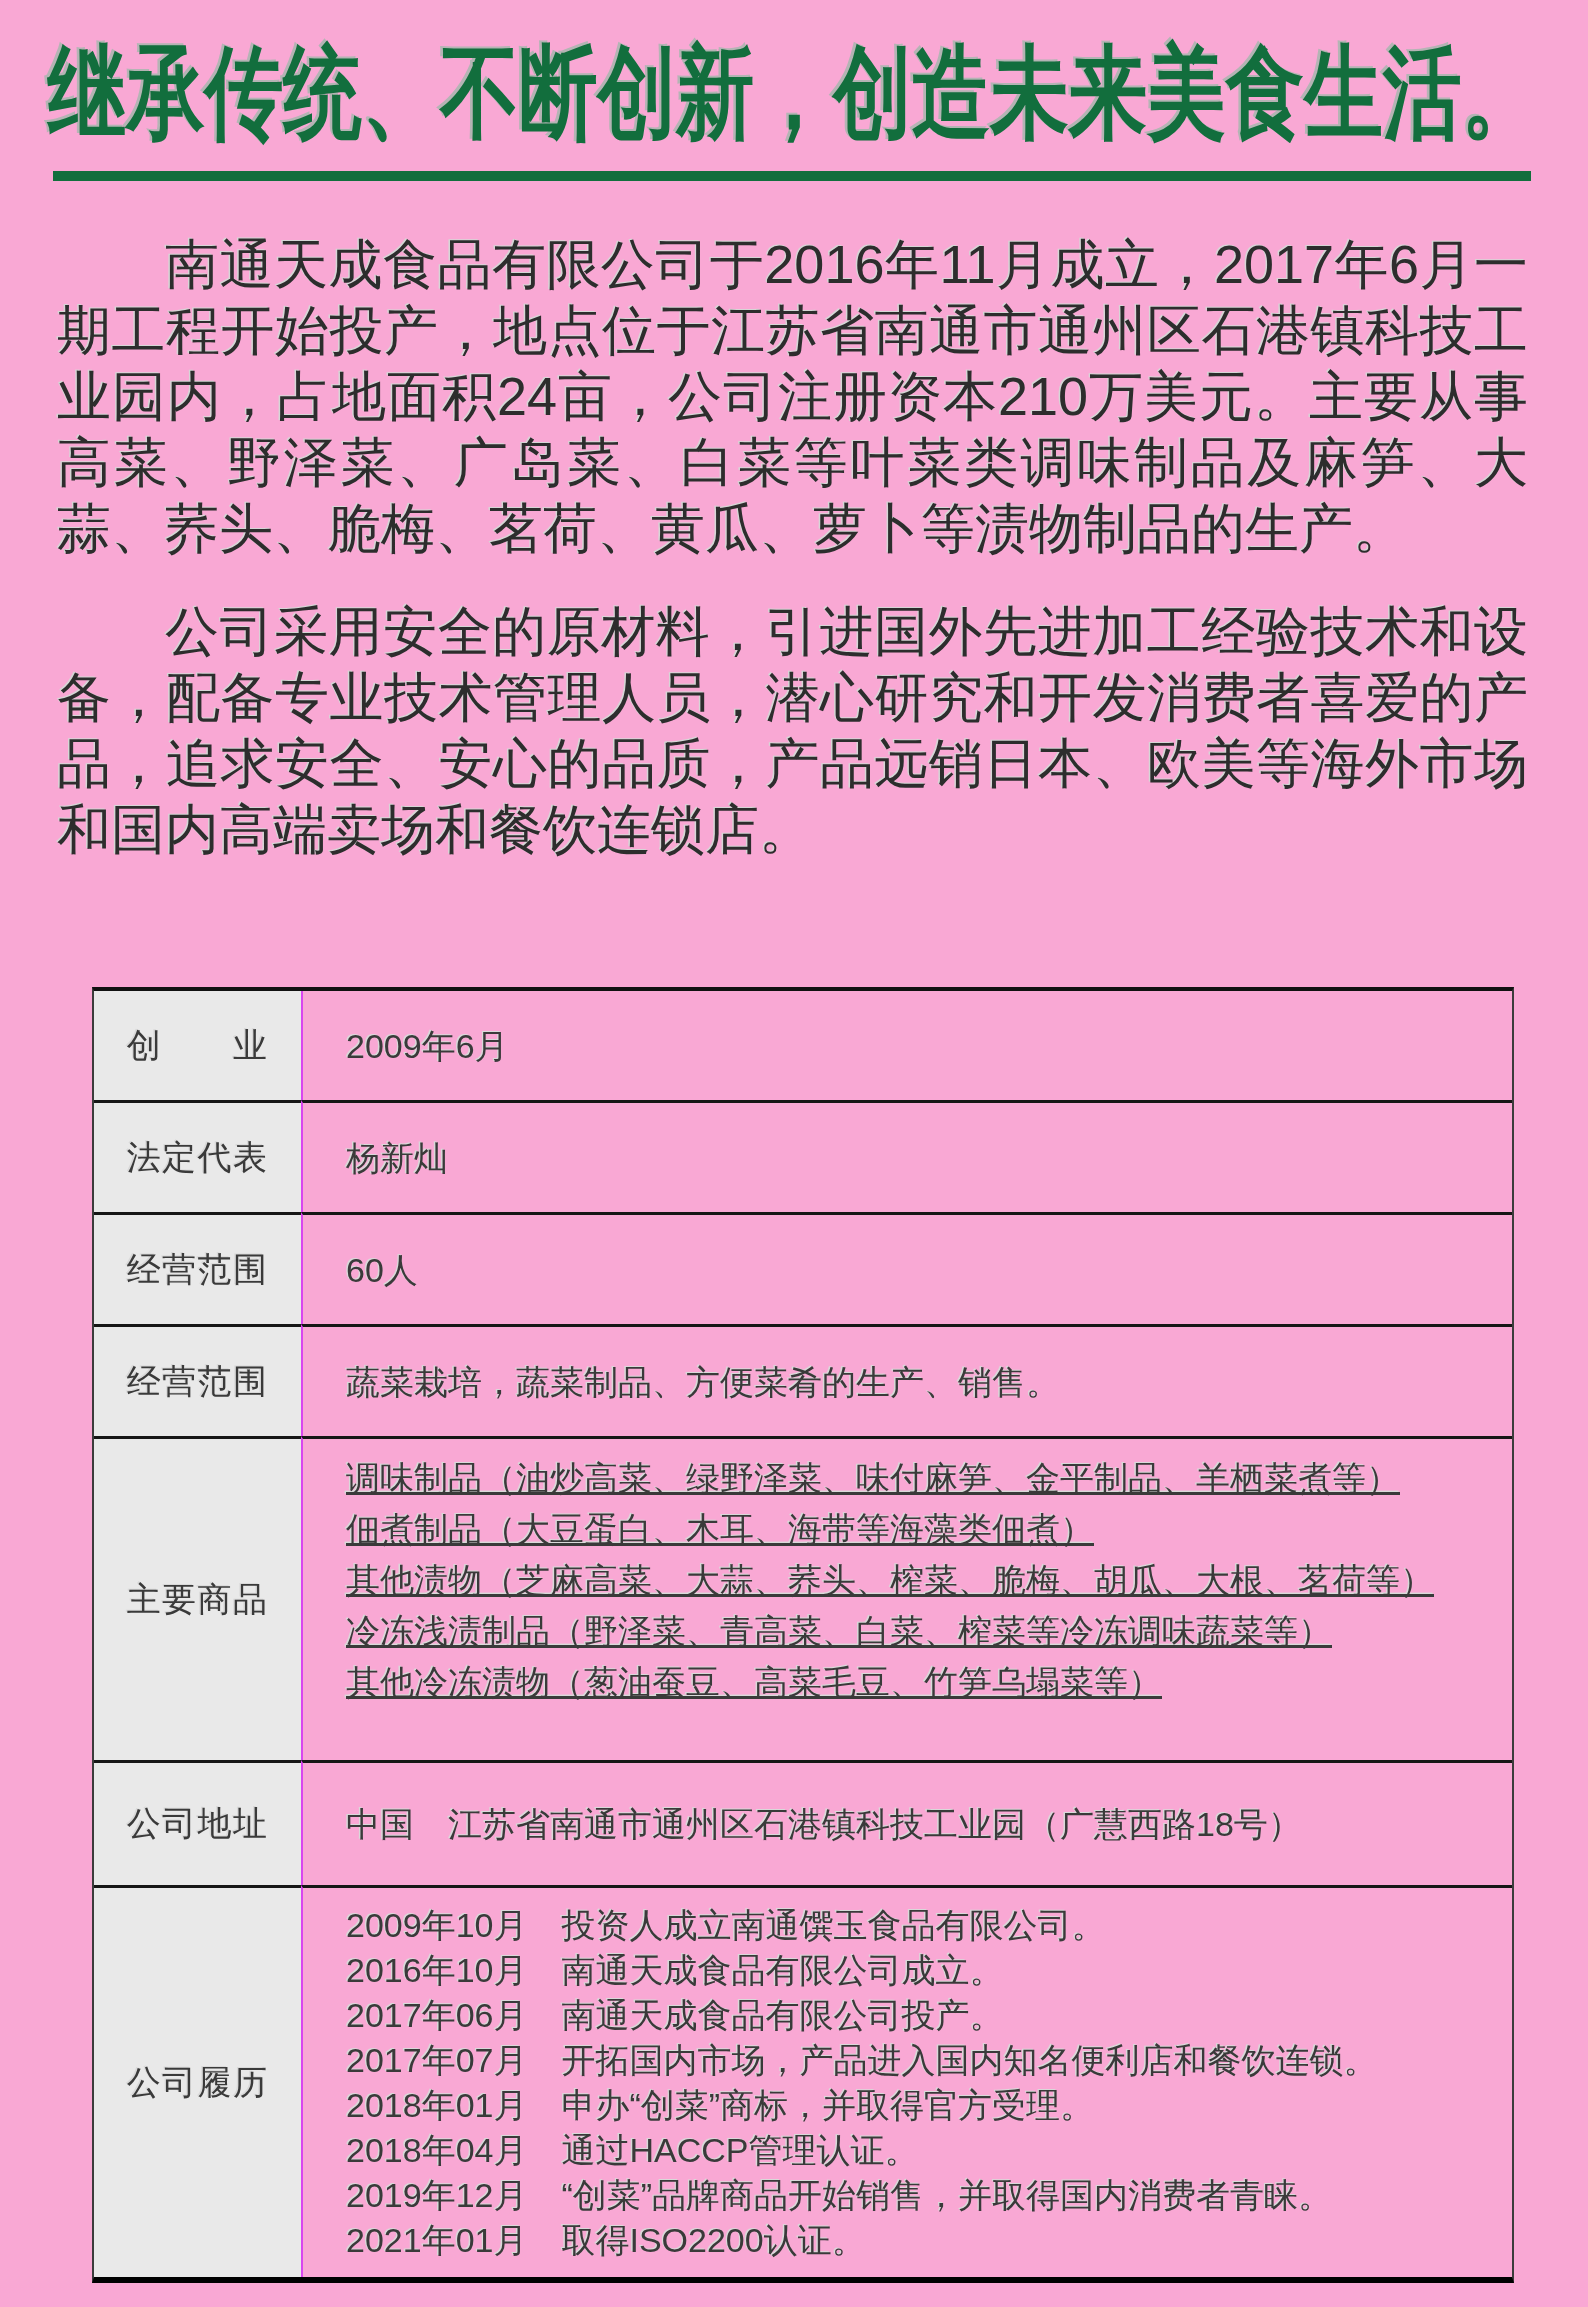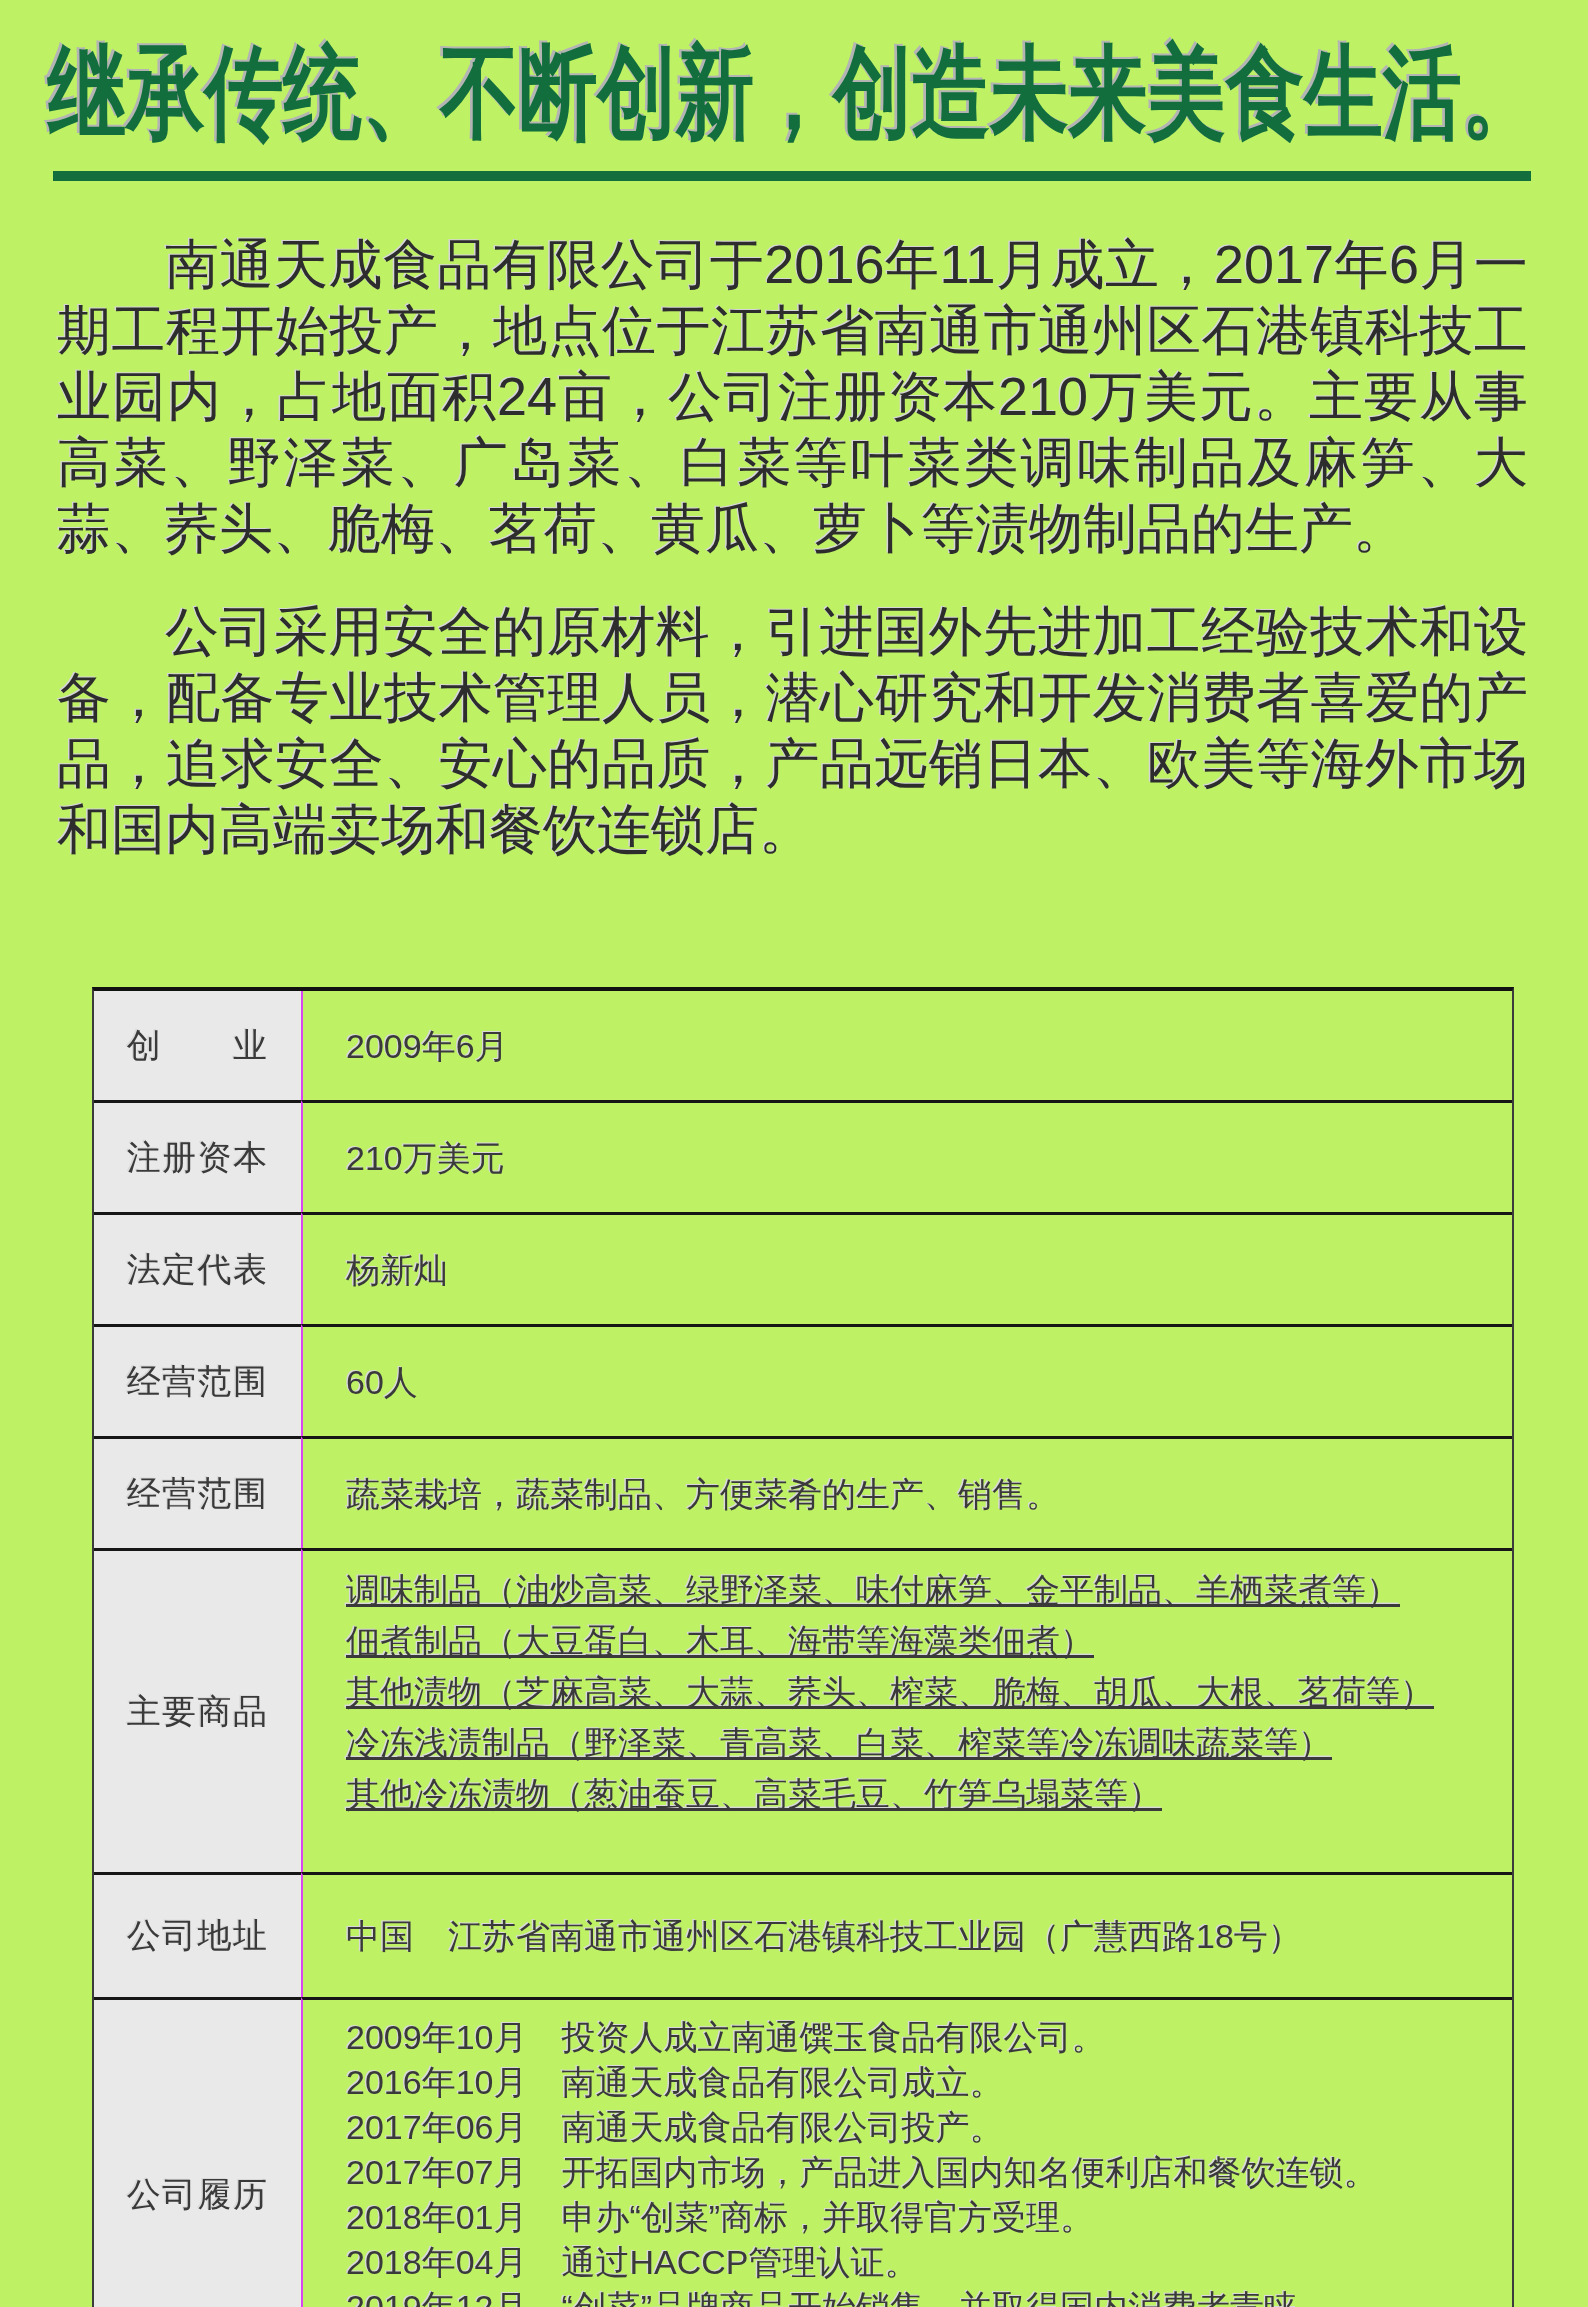--- a/index.html
+++ b/index.html
@@ -6,21 +6,21 @@
     --accent-green:#126e3d;
     --label-bg:#e9e9e9;
     --border-dark:#161616;
     --text-body:#2d2d2d;
     --text-table:#3a3a3a;
   }
   html,body{margin:0;padding:0;background:#ffffff;}
   .page{
     position:relative;
     width:1588px;height:2307px;
-    background:#bef264;
+    background:#f9a8d4;
     font-family:"Liberation Sans","DejaVu Sans",sans-serif;
     overflow:hidden;
   }
   .title{
     margin:0;
     padding:35px 0 0 62px;
     font-size:102px;
     font-weight:bold;
     line-height:1.15;
     color:var(--accent-green,#126e3d);
@@ -95,24 +95,20 @@
   </section>
 
   <div class="tbl">
 
     <div class="tr row-s">
       <div class="td label">创　　业</div>
       <div class="td value">2009年6月</div>
     </div>
 
 
-    <div class="tr row-s">
-      <div class="td label">注册资本</div>
-      <div class="td value">210万美元</div>
-    </div>
 
     <div class="tr row-s">
       <div class="td label">法定代表</div>
       <div class="td value">杨新灿</div>
     </div>
 
     <div class="tr row-s">
       <div class="td label">经营范围</div>
       <div class="td value">60人</div>
     </div>

